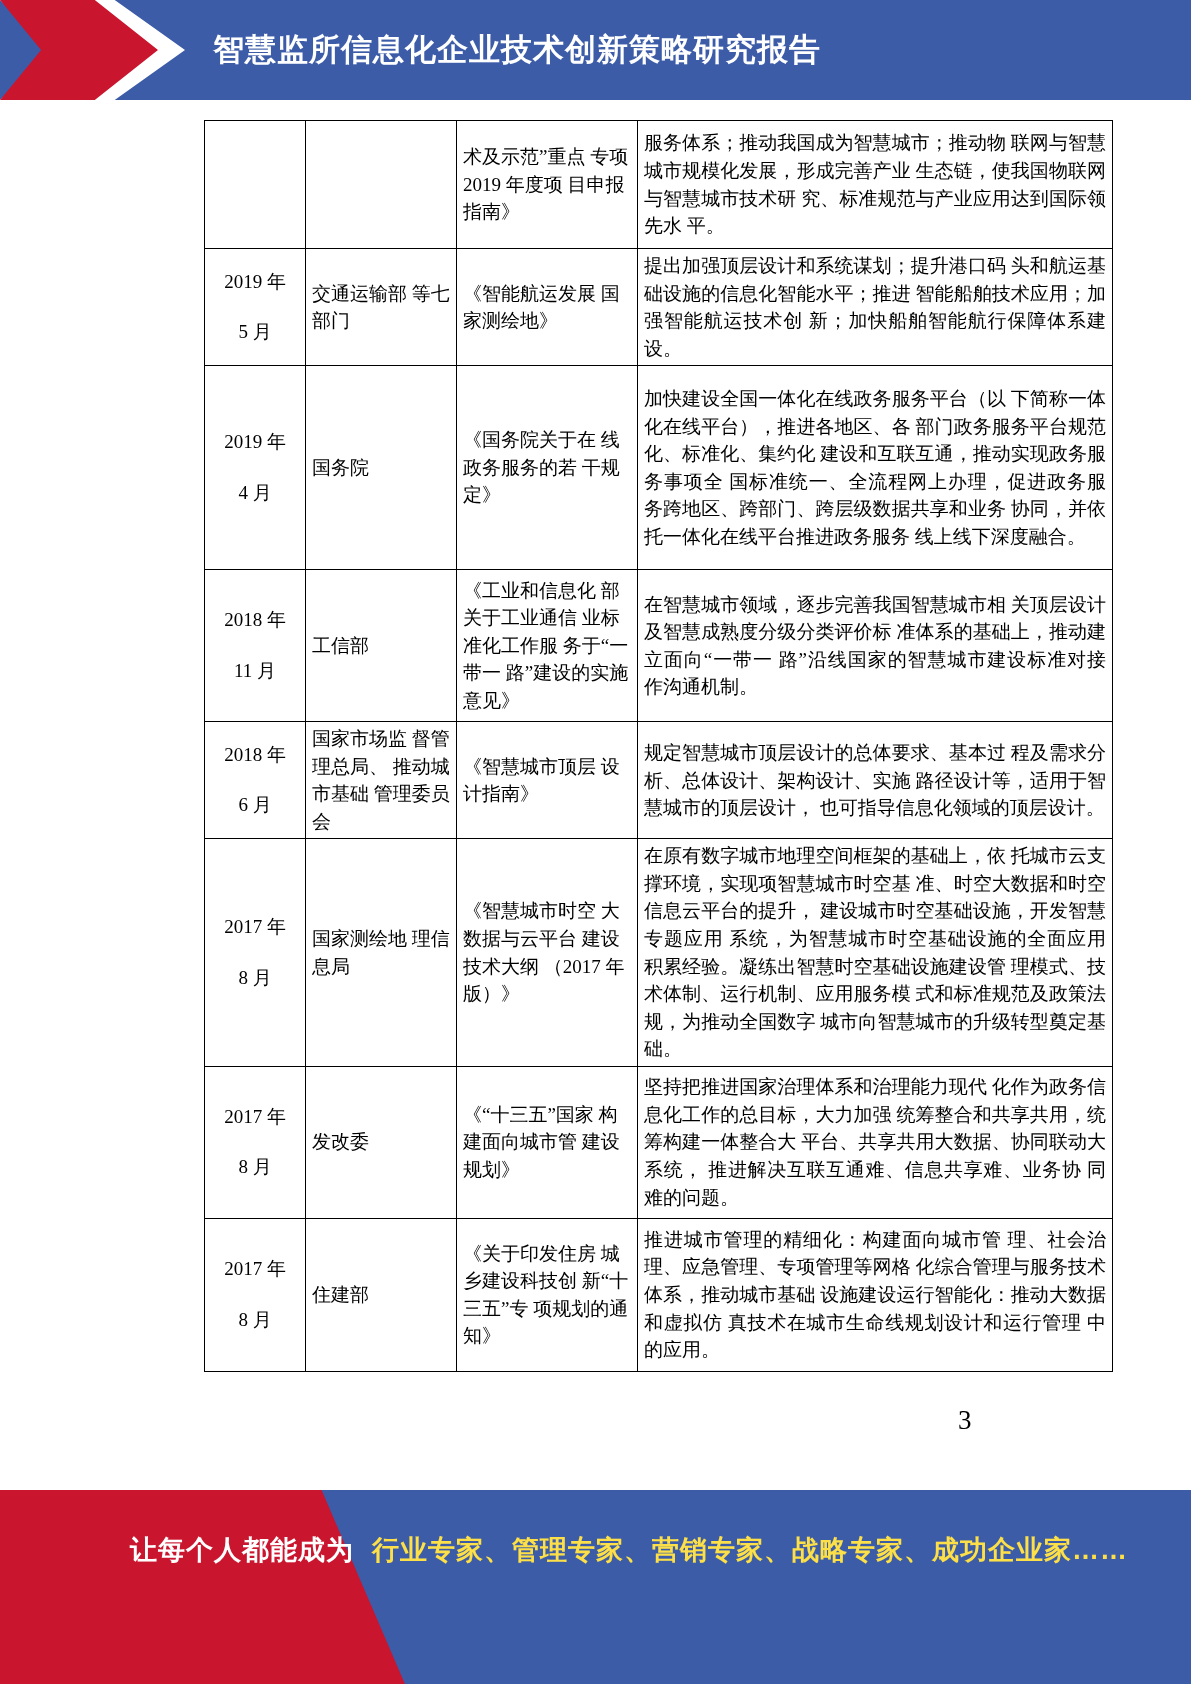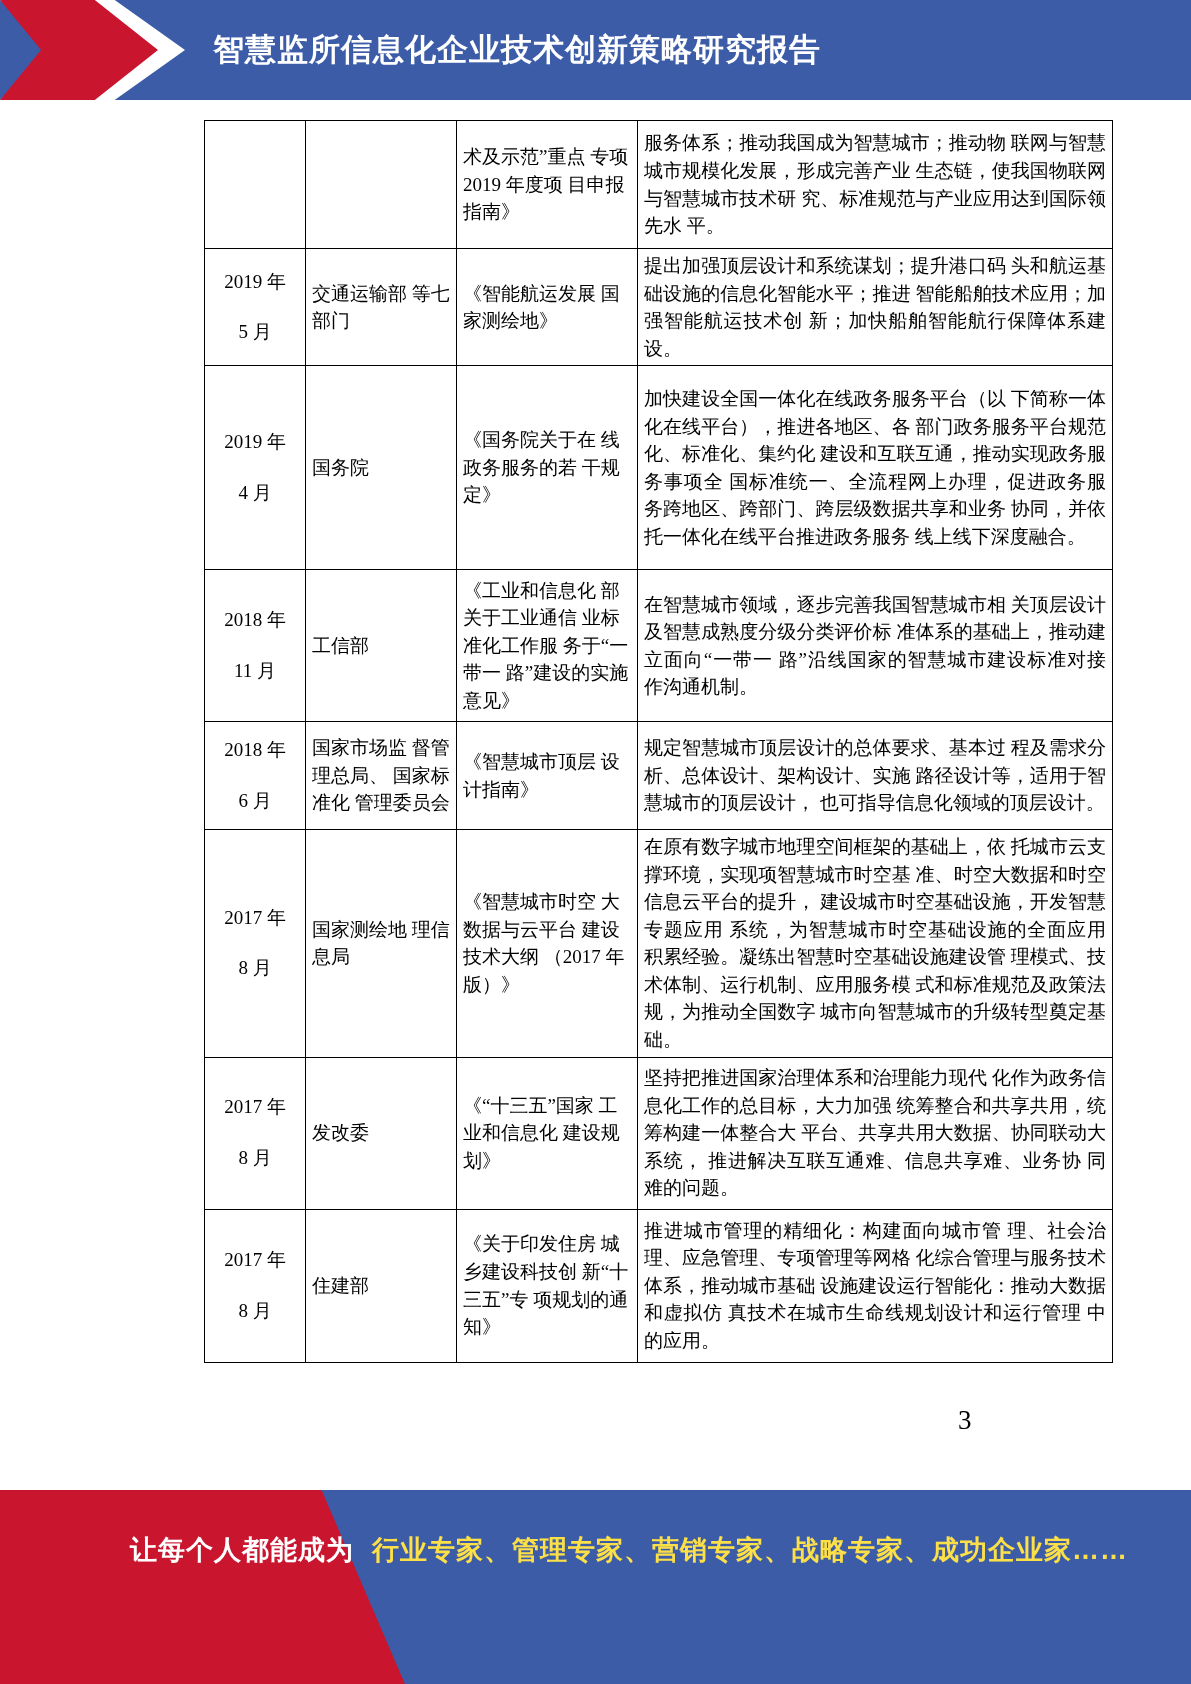--- a/index.html
+++ b/index.html
@@ -146,40 +146,40 @@
           </td>
           <td class="c-agency">工信部</td>
           <td class="c-doc">《工业和信息化 部关于工业通信 业标准化工作服 务于“一带一 路”建设的实施 意见》</td>
           <td class="c-desc">在智慧城市领域，逐步完善我国智慧城市相 关顶层设计及智慧成熟度分级分类评价标 准体系的基础上，推动建立面向“一带一 路”沿线国家的智慧城市建设标准对接 作沟通机制。</td>
         </tr>
         <tr class="r5">
           <td class="c-date">
             <div class="dy">2018 年</div>
             <div class="dm">6 月</div>
           </td>
-          <td class="c-agency">国家市场监 督管理总局、 国家标准化 管理委员会</td>
+          <td class="c-agency">国家市场监 督管理总局、 推动城市基础 管理委员会</td>
           <td class="c-doc">《智慧城市顶层 设计指南》</td>
           <td class="c-desc">规定智慧城市顶层设计的总体要求、基本过 程及需求分析、总体设计、架构设计、实施 路径设计等，适用于智慧城市的顶层设计， 也可指导信息化领域的顶层设计。</td>
         </tr>
         <tr class="r6">
           <td class="c-date">
             <div class="dy">2017 年</div>
             <div class="dm">8 月</div>
           </td>
           <td class="c-agency">国家测绘地 理信息局</td>
           <td class="c-doc">《智慧城市时空 大数据与云平台 建设技术大纲 （2017 年版）》</td>
           <td class="c-desc">在原有数字城市地理空间框架的基础上，依 托城市云支撑环境，实现项智慧城市时空基 准、时空大数据和时空信息云平台的提升， 建设城市时空基础设施，开发智慧专题应用 系统，为智慧城市时空基础设施的全面应用 积累经验。凝练出智慧时空基础设施建设管 理模式、技术体制、运行机制、应用服务模 式和标准规范及政策法规，为推动全国数字 城市向智慧城市的升级转型奠定基础。</td>
         </tr>
         <tr class="r7">
           <td class="c-date">
             <div class="dy">2017 年</div>
             <div class="dm">8 月</div>
           </td>
           <td class="c-agency">发改委</td>
-          <td class="c-doc">《“十三五”国家 工业和信息化 建设规划》</td>
+          <td class="c-doc">《“十三五”国家 构建面向城市管 建设规划》</td>
           <td class="c-desc">坚持把推进国家治理体系和治理能力现代 化作为政务信息化工作的总目标，大力加强 统筹整合和共享共用，统筹构建一体整合大 平台、共享共用大数据、协同联动大系统， 推进解决互联互通难、信息共享难、业务协 同难的问题。</td>
         </tr>
         <tr class="r8">
           <td class="c-date">
             <div class="dy">2017 年</div>
             <div class="dm">8 月</div>
           </td>
           <td class="c-agency">住建部</td>
           <td class="c-doc">《关于印发住房 城乡建设科技创 新“十三五”专 项规划的通知》</td>
           <td class="c-desc">推进城市管理的精细化：构建面向城市管 理、社会治理、应急管理、专项管理等网格 化综合管理与服务技术体系，推动城市基础 设施建设运行智能化：推动大数据和虚拟仿 真技术在城市生命线规划设计和运行管理 中的应用。</td>

